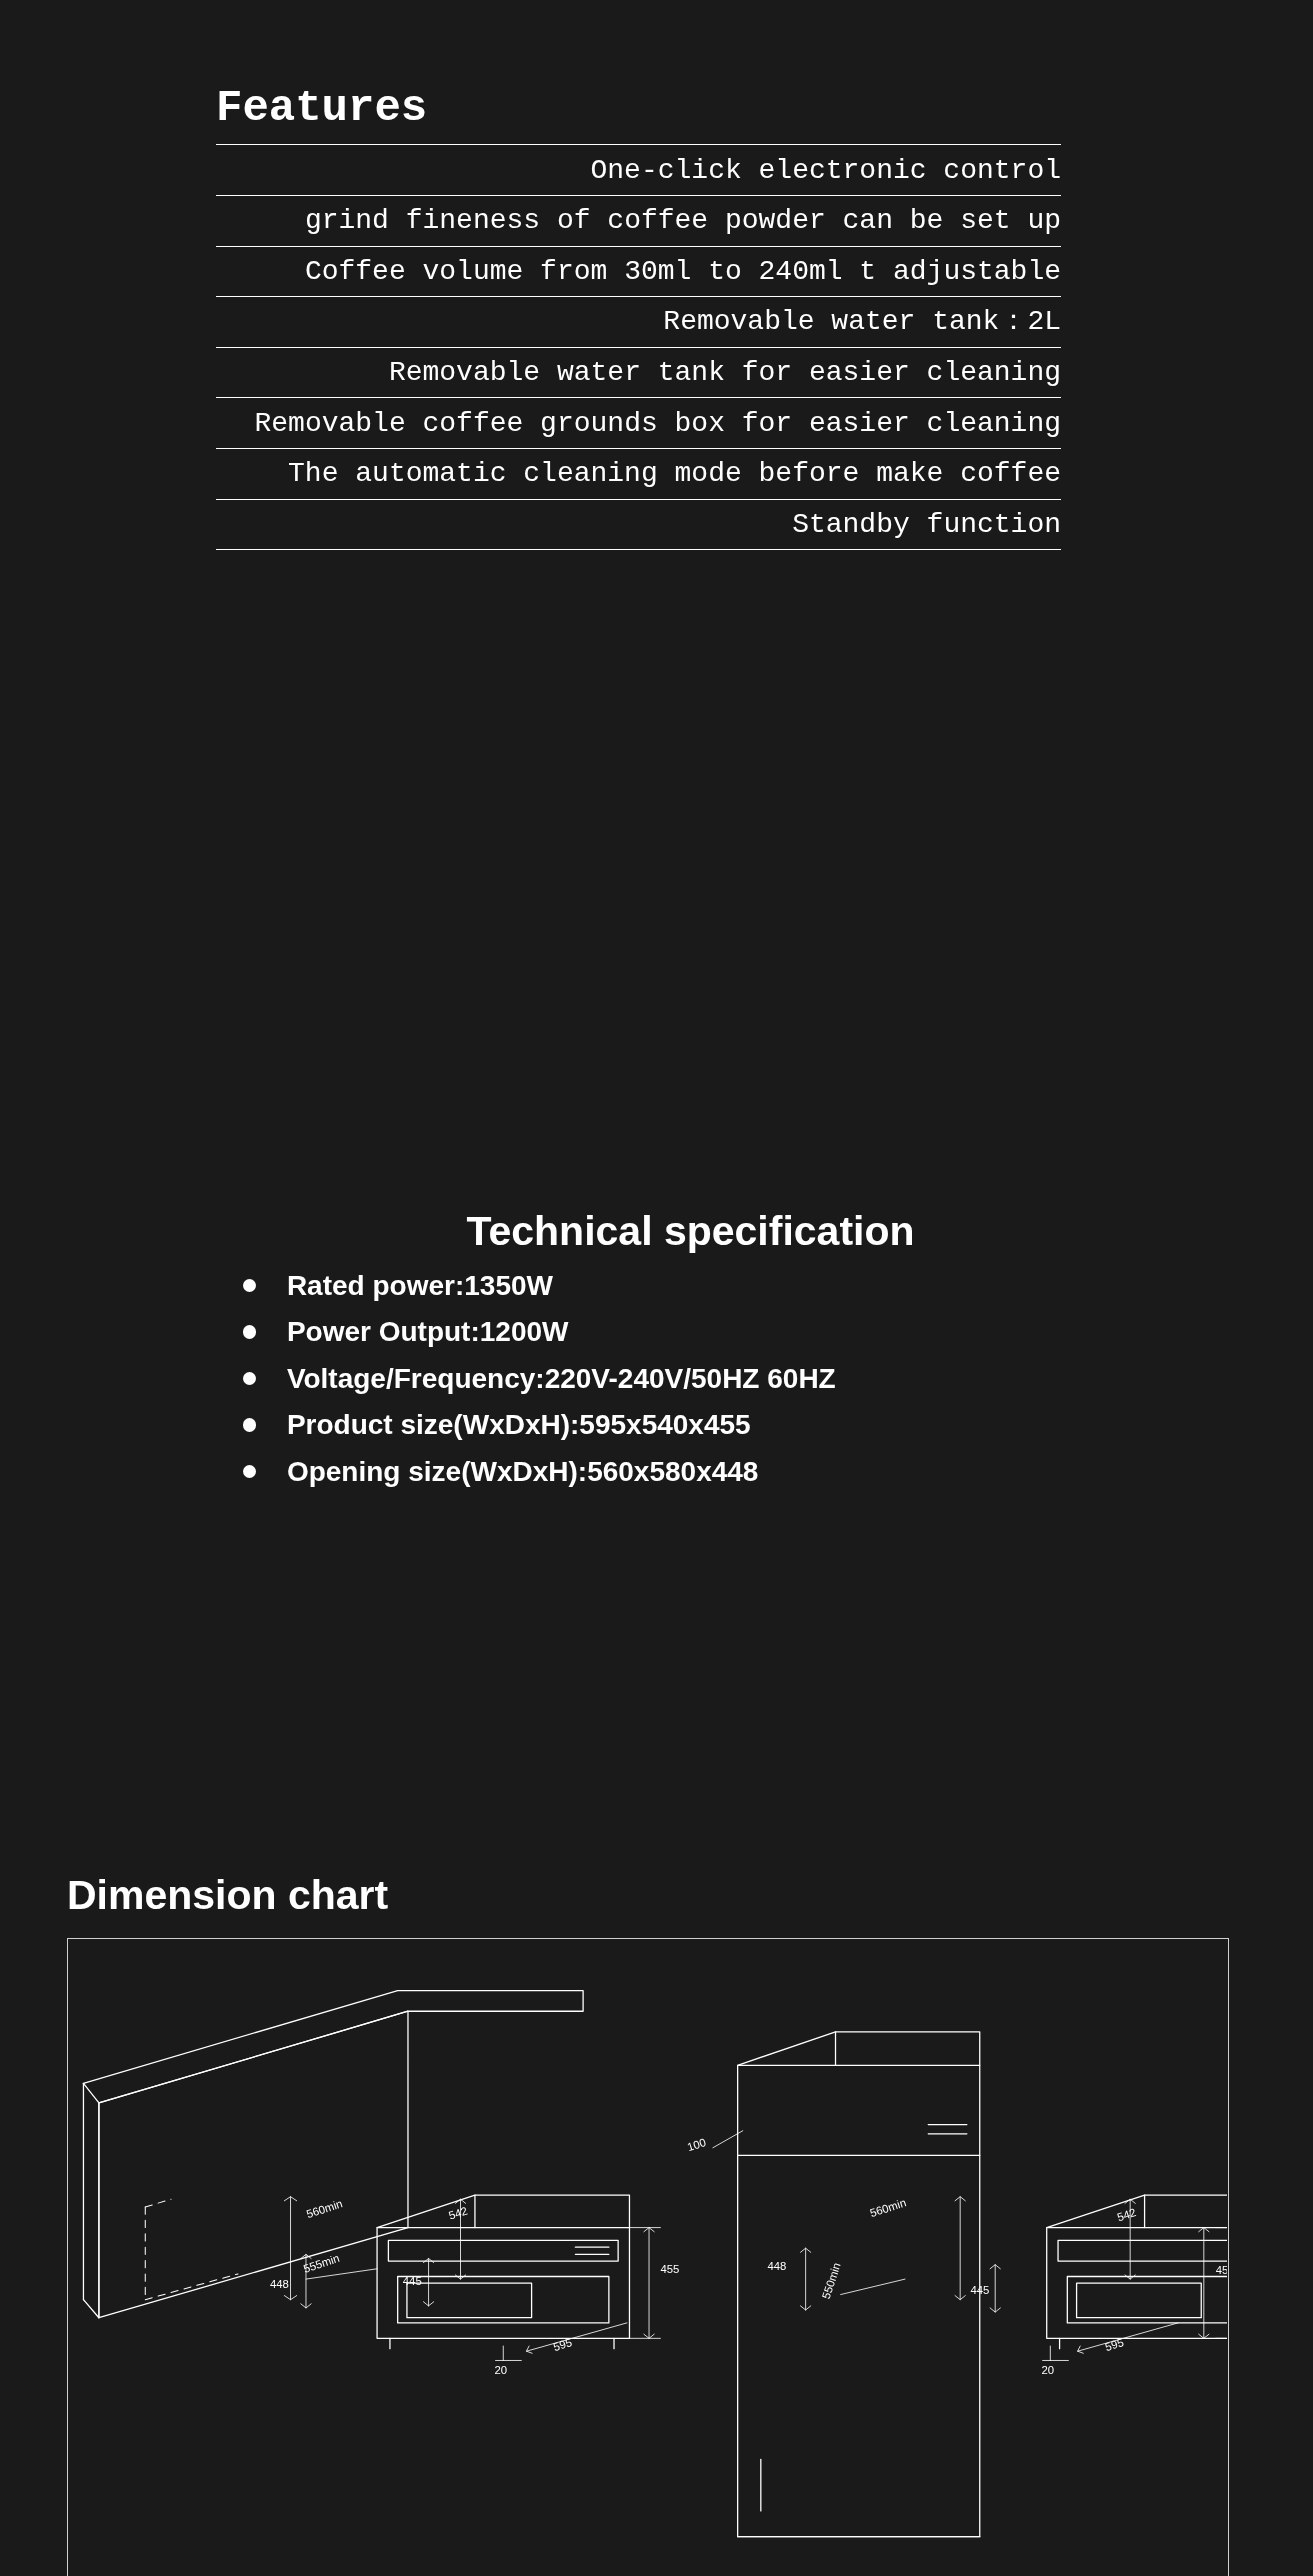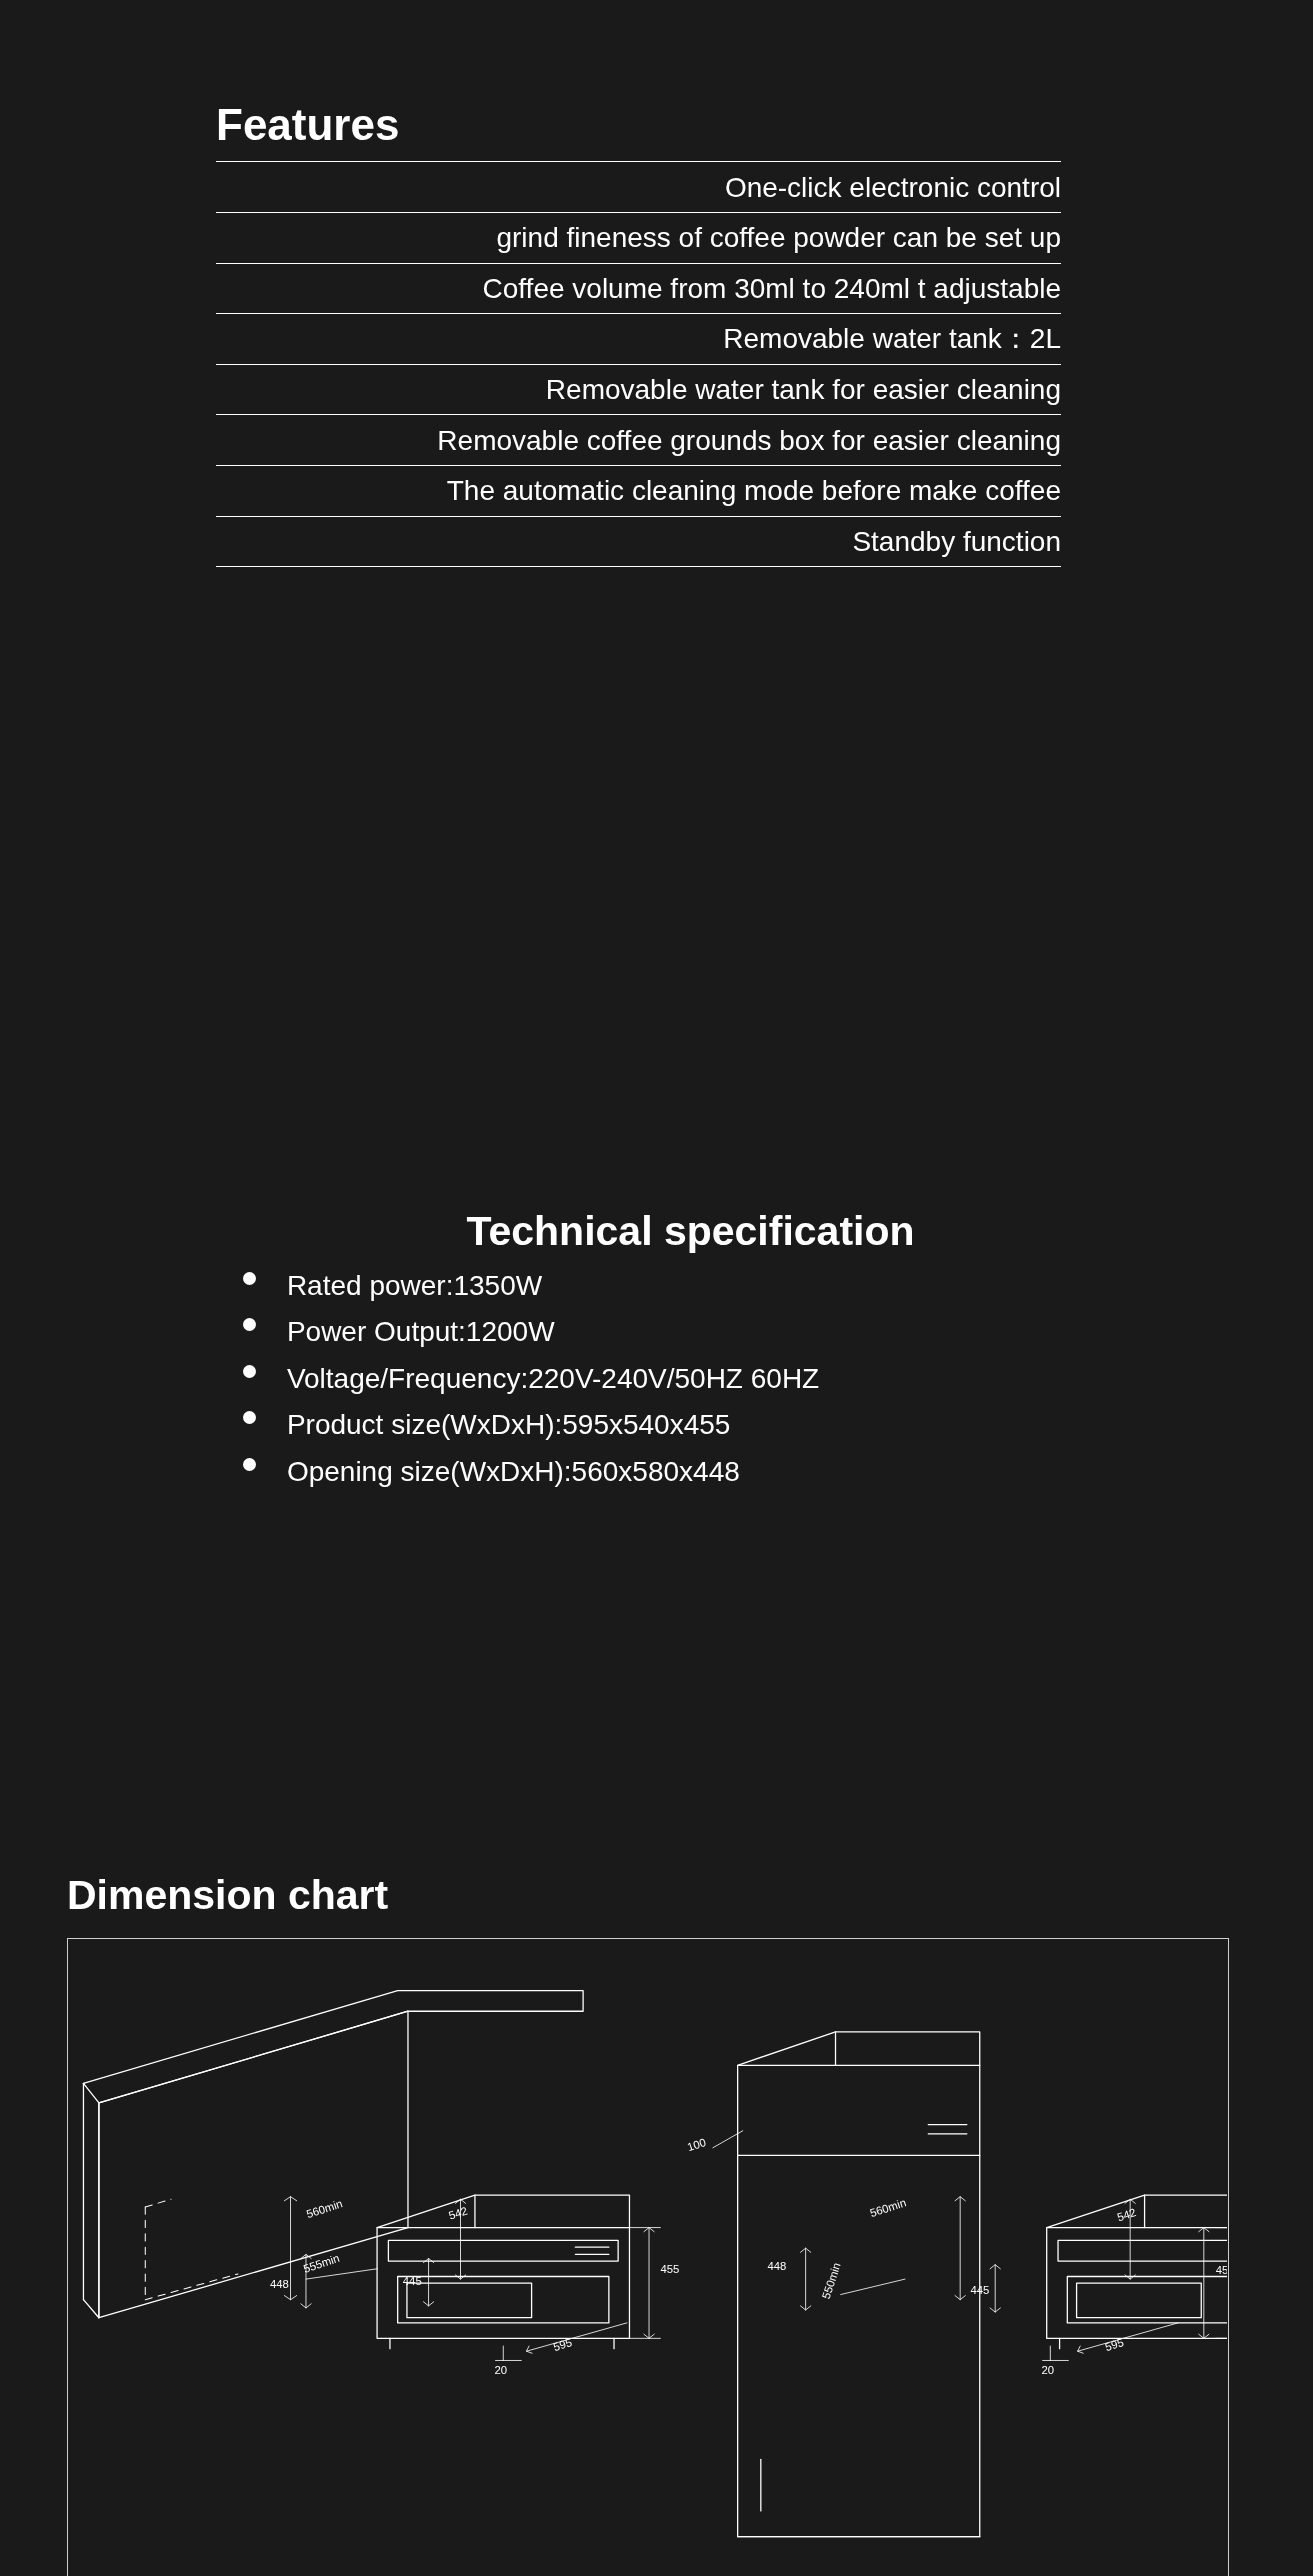--- a/index.html
+++ b/index.html
@@ -19,22 +19,23 @@
     position: relative;
     width: 1313px;
     height: 2872px;
     background: #1a1a1a;
   }
 
   
   .features {
     position: absolute;
     left: 216px;
-    top: 103px;
+    top: 86px;
     width: 845px;
+    font-family: Liberation Mono, monospace;
   }
   .features-title {
     font-size: 44px;
     font-weight: bold;
     letter-spacing: 0px;
     margin: 0 0 14.4px 0;
     line-height: 1.0;
   }
   .feature-list {
     width: 845px;
@@ -58,22 +59,23 @@
   }
   .techspec-title {
     font-size: 41px;
     font-weight: bold;
     margin: 0 0 19.6px 0;
     line-height: 1.0;
     text-align: center;
   }
   .spec-item {
     display: flex;
-    align-items: flex-start;
+    align-items: center;
     margin-bottom: 18.5px;
+    font-weight: bold;
   }
   .spec-bullet {
     width: 13.4px;
     height: 13.4px;
     border-radius: 50%;
     background: #ffffff;
     flex: 0 0 auto;
     margin-left: 15.5px;
     margin-right: 31px;
   }

